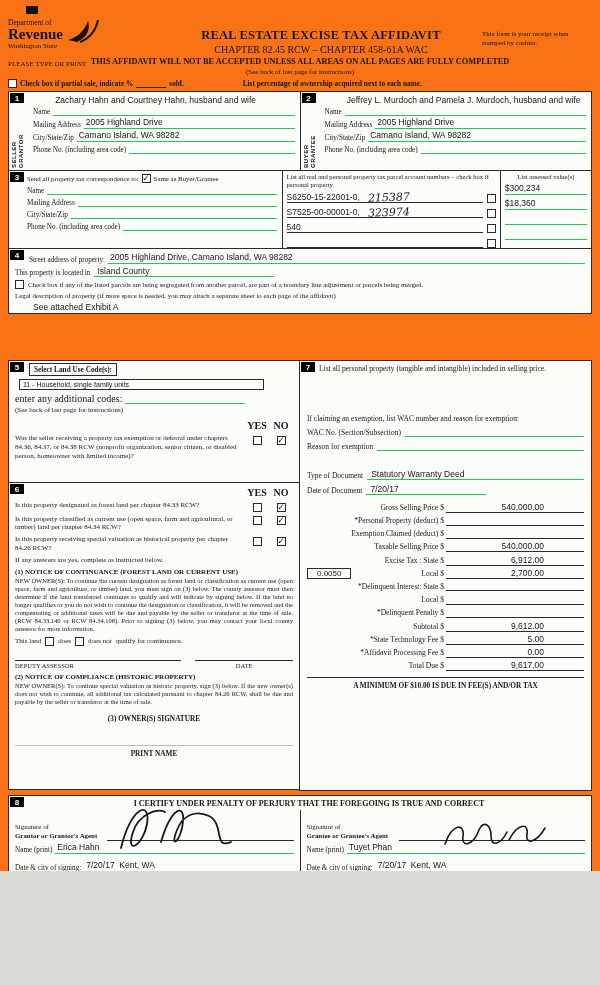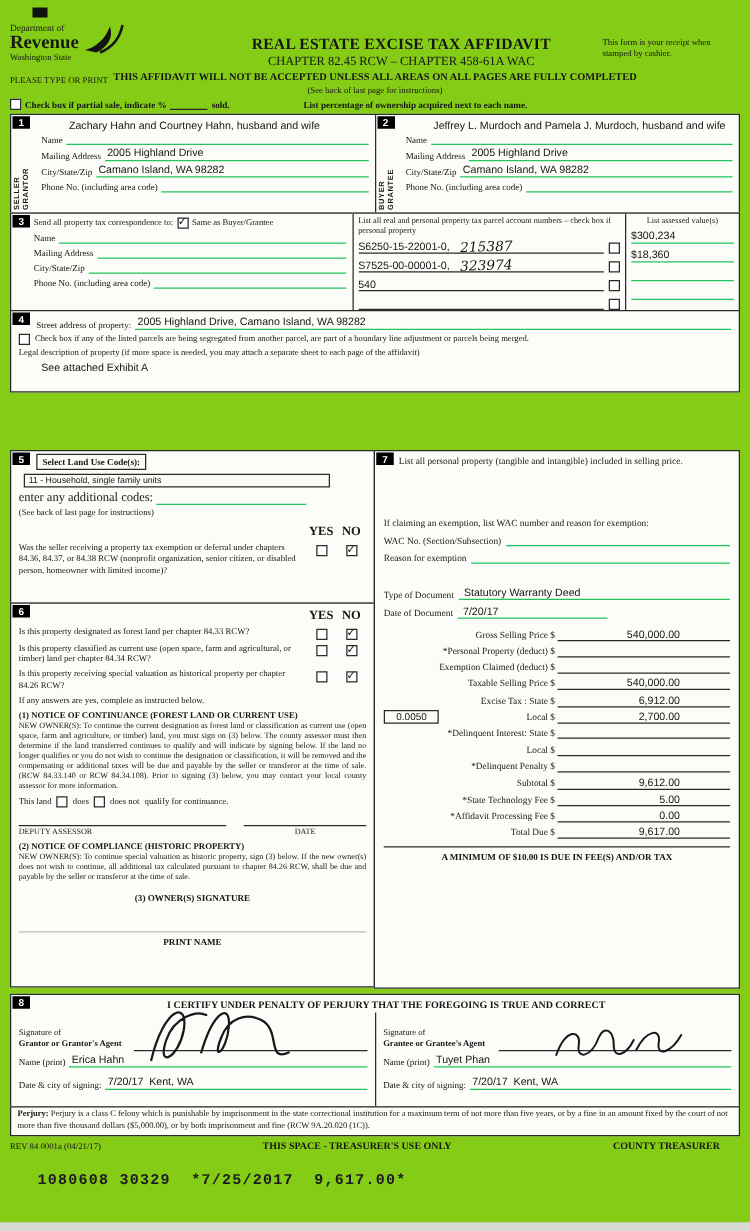--- a/index.html
+++ b/index.html
@@ -1,19 +1,19 @@
 <!DOCTYPE html>
 <html><head>
 <meta charset="utf-8">
 <style>
   * { margin:0; padding:0; box-sizing:border-box; }
   html,body { background:#d9d9d6; }
   .page {
-    position:relative; width:600px; height:978px; margin:0 auto;
-    background:#84cc16; color:#161616; overflow:hidden;
+    position:relative; width:600px; height:871px; margin:0 auto;
+    background:#f97316; color:#161616; overflow:hidden;
     font-family:"Liberation Serif", serif; font-size:8px;
     padding:6px 8px 0;
   }
   .b { font-weight:bold; }
   .sans { font-family:"Liberation Sans", sans-serif; }
   .hand { font-family:"DejaVu Serif", serif; font-style:italic; }
   .box { border:1px solid #2a2a2a; position:relative; background:#fcfcf9; }
   .num {
     position:absolute; top:1px; left:1px; width:14px; height:10px;
     background:#000; color:#fff; font-size:8px; font-weight:bold;
@@ -311,20 +311,24 @@
       <div class="fill assessed"></div>
     </div>
   </section>
 
   <section class="box sec4">
     <div class="num">4</div>
     <div class="frow s4r1">
       <span class="lbl">Street address of property:</span>
       <span class="fill">2005 Highland Drive, Camano Island, WA 98282</span>
     </div>
+    <div class="s4r">
+      <span class="lbl" style="font-size:7.2px;padding-right:4px;">This property is located in</span>
+      <span class="fill sans" style="width:180px;font-size:8.5px;padding-left:3px;">Island County</span>
+    </div>
     <div class="s4chk">
       <span class="cb"></span>
       <span>Check box if any of the listed parcels are being segregated from another parcel, are part of a boundary line adjustment or parcels being merged.</span>
     </div>
     <div class="s4small">Legal description of property (if more space is needed, you may attach a separate sheet to each page of the affidavit)</div>
     <div class="exhibit">See attached Exhibit A</div>
   </section>
 
   <div class="gap"></div>
 

